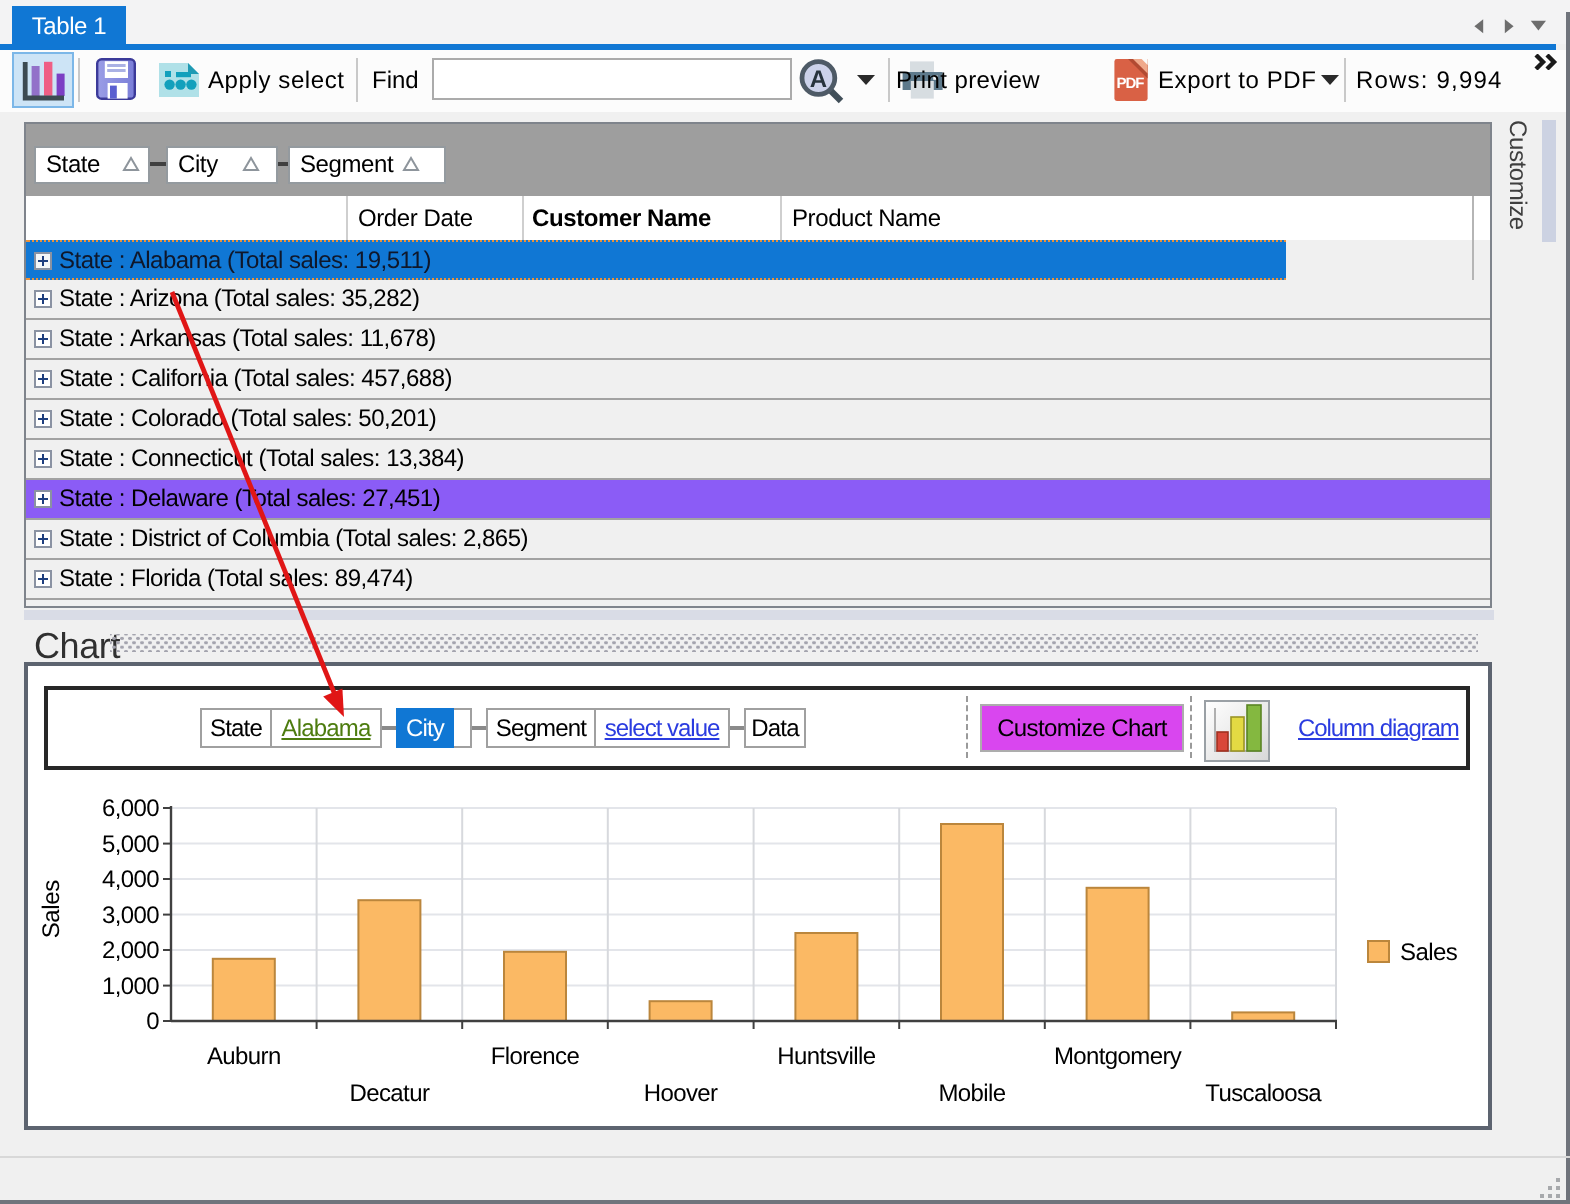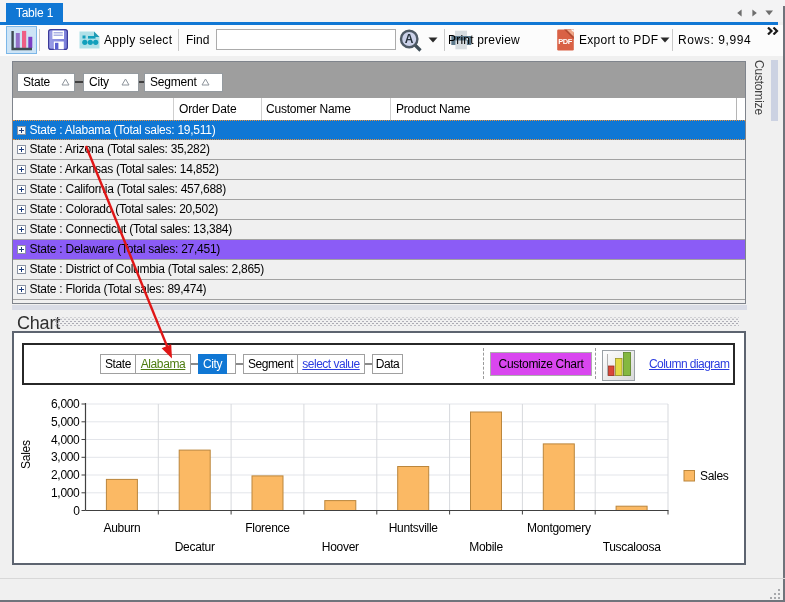--- a/index.html
+++ b/index.html
@@ -111,62 +111,62 @@
     <svg class="abs" style="left:108px;top:16px;" width="9" height="8" viewBox="0 0 9 8">
         <polygon points="4.5,1 8,7 1,7" fill="none" stroke="#8e959c"></polygon>
       </svg>
     <svg class="abs" style="left:188px;top:16px;" width="9" height="8" viewBox="0 0 9 8">
         <polygon points="4.5,1 8,7 1,7" fill="none" stroke="#8e959c"></polygon>
       </svg>
 
     <div class="abs" style="left:0;top:36px;width:732px;height:22px;background:#fff;"></div>
     <div class="lbl" style="left:4px;top:52px;line-height:22px;letter-spacing:-0.2px;text-decoration:underline;">Order ID</div>
     <div class="lbl" style="left:166px;top:36px;line-height:22px;letter-spacing:-0.2px;">Order Date</div>
-    <div class="lbl" style="left:253px;top:36px;line-height:22px;letter-spacing:-0.2px;">Customer Name</div>
+    <div class="lbl" style="left:253px;top:36px;line-height:22px;letter-spacing:-0.2px;font-weight:bold;">Customer Name</div>
     <div class="lbl" style="left:383px;top:36px;line-height:22px;letter-spacing:-0.2px;">Product Name</div>
     <div class="abs" style="left:160px;top:36px;width:1px;height:22px;background:#cfcfcf;"></div>
     <div class="abs" style="left:248px;top:36px;width:1px;height:22px;background:#cfcfcf;"></div>
     <div class="abs" style="left:377px;top:36px;width:1px;height:22px;background:#cfcfcf;"></div>
     <div class="abs" style="left:723px;top:36px;width:1px;height:201px;background:#b5b5b5;"></div>
 
     <div id="rows">
-        <div class="abs" style="left:0;top:57.5px;width:732px;height:20.5px;background:#1077d4;border-top:1px dotted #e8913c;border-bottom:1px dotted #e8913c;box-sizing:border-box;color:#ffffff;">
+        <div class="abs" style="left:0;top:57.5px;width:630px;height:20.5px;background:#1077d4;border-top:1px dotted #e8913c;border-bottom:1px dotted #e8913c;box-sizing:border-box;color:#0f172a;">
       <div class="abs" style="left:3.5px;top:5px;width:9px;height:9px;background:#f4f6f8;border:1px solid #8a92a2;box-sizing:border-box;">
         <div class="abs" style="left:1px;top:3px;width:5px;height:1px;background:#1e3e7e;"></div>
         <div class="abs" style="left:3px;top:1px;width:1px;height:5px;background:#1e3e7e;"></div>
       </div>
       <div class="lbl" style="left:16.5px;top:0;line-height:19px;letter-spacing:-0.25px;">State : Alabama (Total sales: 19,511)</div>
         </div>
         <div class="abs" style="left:0;top:78px;width:732px;height:20px;background:#f0f0f0;border-bottom:1px solid #a2a2a2;box-sizing:border-box;">
       <div class="abs" style="left:3.5px;top:5px;width:9px;height:9px;background:#fff;border:1px solid #8a92a2;box-sizing:border-box;">
         <div class="abs" style="left:1px;top:3px;width:5px;height:1px;background:#1e3e7e;"></div>
         <div class="abs" style="left:3px;top:1px;width:1px;height:5px;background:#1e3e7e;"></div>
       </div>
       <div class="lbl" style="left:16.5px;top:0;line-height:19px;letter-spacing:-0.25px;">State : Arizona (Total sales: 35,282)</div>
         </div>
         <div class="abs" style="left:0;top:98px;width:732px;height:20px;background:#f0f0f0;border-bottom:1px solid #a2a2a2;box-sizing:border-box;">
       <div class="abs" style="left:3.5px;top:5px;width:9px;height:9px;background:#fff;border:1px solid #8a92a2;box-sizing:border-box;">
         <div class="abs" style="left:1px;top:3px;width:5px;height:1px;background:#1e3e7e;"></div>
         <div class="abs" style="left:3px;top:1px;width:1px;height:5px;background:#1e3e7e;"></div>
       </div>
-      <div class="lbl" style="left:16.5px;top:0;line-height:19px;letter-spacing:-0.25px;">State : Arkansas (Total sales: 14,852)</div>
+      <div class="lbl" style="left:16.5px;top:0;line-height:19px;letter-spacing:-0.25px;">State : Arkansas (Total sales: 11,678)</div>
         </div>
         <div class="abs" style="left:0;top:118px;width:732px;height:20px;background:#f0f0f0;border-bottom:1px solid #a2a2a2;box-sizing:border-box;">
       <div class="abs" style="left:3.5px;top:5px;width:9px;height:9px;background:#fff;border:1px solid #8a92a2;box-sizing:border-box;">
         <div class="abs" style="left:1px;top:3px;width:5px;height:1px;background:#1e3e7e;"></div>
         <div class="abs" style="left:3px;top:1px;width:1px;height:5px;background:#1e3e7e;"></div>
       </div>
       <div class="lbl" style="left:16.5px;top:0;line-height:19px;letter-spacing:-0.25px;">State : California (Total sales: 457,688)</div>
         </div>
         <div class="abs" style="left:0;top:138px;width:732px;height:20px;background:#f0f0f0;border-bottom:1px solid #a2a2a2;box-sizing:border-box;">
       <div class="abs" style="left:3.5px;top:5px;width:9px;height:9px;background:#fff;border:1px solid #8a92a2;box-sizing:border-box;">
         <div class="abs" style="left:1px;top:3px;width:5px;height:1px;background:#1e3e7e;"></div>
         <div class="abs" style="left:3px;top:1px;width:1px;height:5px;background:#1e3e7e;"></div>
       </div>
-      <div class="lbl" style="left:16.5px;top:0;line-height:19px;letter-spacing:-0.25px;">State : Colorado (Total sales: 20,502)</div>
+      <div class="lbl" style="left:16.5px;top:0;line-height:19px;letter-spacing:-0.25px;">State : Colorado (Total sales: 50,201)</div>
         </div>
         <div class="abs" style="left:0;top:158px;width:732px;height:20px;background:#f0f0f0;border-bottom:1px solid #a2a2a2;box-sizing:border-box;">
       <div class="abs" style="left:3.5px;top:5px;width:9px;height:9px;background:#fff;border:1px solid #8a92a2;box-sizing:border-box;">
         <div class="abs" style="left:1px;top:3px;width:5px;height:1px;background:#1e3e7e;"></div>
         <div class="abs" style="left:3px;top:1px;width:1px;height:5px;background:#1e3e7e;"></div>
       </div>
       <div class="lbl" style="left:16.5px;top:0;line-height:19px;letter-spacing:-0.25px;">State : Connecticut (Total sales: 13,384)</div>
         </div>
         <div class="abs" style="left:0;top:178px;width:732px;height:20px;background:#8b5cf6;border-bottom:1px solid #a2a2a2;box-sizing:border-box;">
       <div class="abs" style="left:3.5px;top:5px;width:9px;height:9px;background:#fff;border:1px solid #8a92a2;box-sizing:border-box;">

